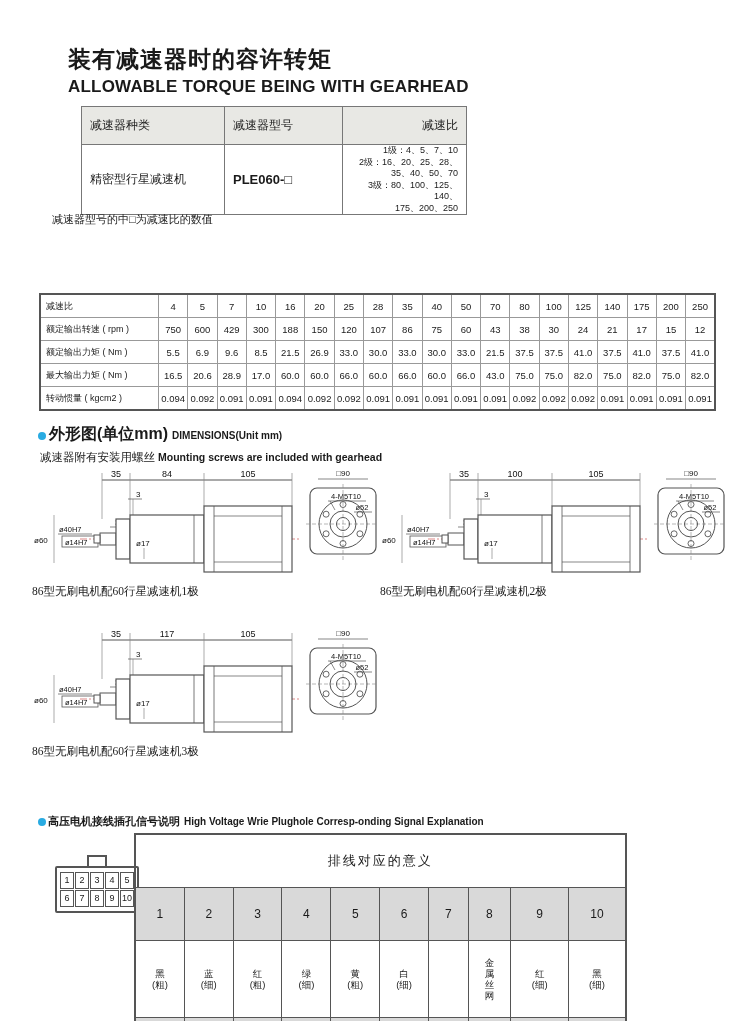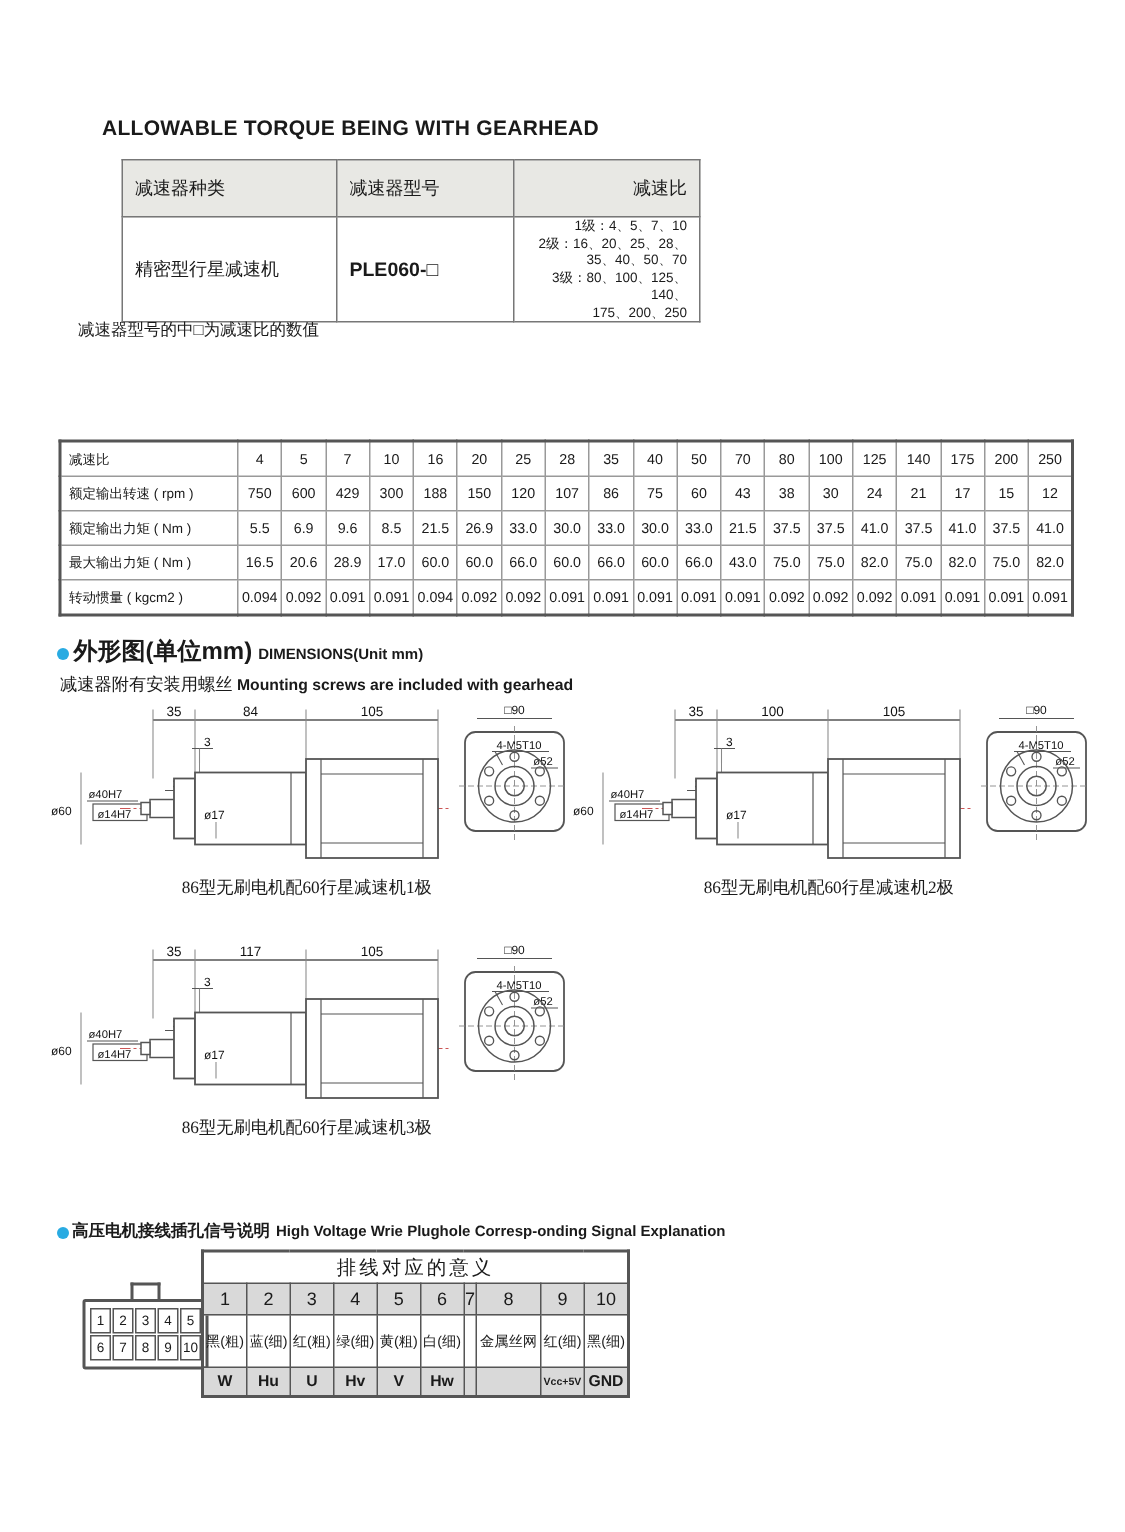--- a/index.html
+++ b/index.html
@@ -3,21 +3,21 @@
 <meta charset="utf-8">
 <style>
   html,body{margin:0;padding:0;background:#fff;}
   body{font-family:"Liberation Sans","DejaVu Sans",sans-serif;color:#1a1a1a;}
   .page{position:relative;width:750px;height:1021px;background:#fff;overflow:hidden;}
   .abs{position:absolute;}
 
   
   .title-square{width:15px;height:15px;}
   .title-cn{font-size:23px;font-weight:bold;letter-spacing:1px;}
-  .title-en{font-size:14px;font-weight:bold;letter-spacing:.2px;text-align:center;}
+  .title-en{font-size:17px;font-weight:bold;letter-spacing:.2px;text-align:center;}
 
   
   table{border-collapse:collapse;}
   .model-table{width:386px;font-size:12px;margin-left:36px;}
   .model-table td{border:1px solid #777;vertical-align:middle;}
   .model-table .hdr{background:#e8e8e4;height:37px;padding:0 8px;}
   .model-table .body-row td{height:66px;padding:0 8px;}
   .model-cell-model{font-weight:bold;font-size:13px;}
   .ratio-block{font-size:9px;line-height:11.5px;text-align:right;}
   .ta-r{text-align:right;}
@@ -35,46 +35,47 @@
   
   .sec-bullet{width:8px;height:8px;border-radius:50%;}
   .dims-cn{font-size:16px;font-weight:bold;}
   .dims-en{font-size:10px;font-weight:bold;margin-left:4px;}
   .dims-sub-cn{font-size:11.5px;}
   .dims-sub-en{font-size:10.5px;font-weight:bold;margin-left:3px;}
 
   
   .drawing-box{width:345px;}
   .drawing-box svg{display:block;}
-  .drawing-caption{font-family:"Liberation Serif","DejaVu Serif",serif;font-size:11.5px;text-align:center;margin-top:2px;}
+  .drawing-caption{font-family:"Liberation Serif","DejaVu Serif",serif;font-size:11.5px;text-align:left;margin-top:2px;}
 
   
   .plug-cn{font-size:11px;font-weight:bold;}
   .plug-en{font-size:10px;font-weight:bold;margin-left:4px;margin-top:16px;}
 
   .connector{width:84px;}
   .latch{width:16px;height:9px;border:2px solid #555;border-bottom:none;margin:0 auto;}
   .conn-body{border:2px solid #555;border-radius:2px;padding:4px 3px;background:#fff;}
   .pin-grid{display:grid;grid-template-columns:repeat(5,1fr);gap:1px;}
   .pin-grid div{border:1px solid #555;font-size:9px;text-align:center;line-height:15px;height:15px;}
 
   .plug-table{width:286px;border:2px solid #555;}
-  .plug-table td{border:1px solid #555;text-align:center;padding:0;}
+  .plug-table td{border:1px solid #555;text-align:center;padding:16px;}
   .plug-title-cell{font-size:13px;height:20px;letter-spacing:2px;}
   .row-num td{background:#d9d9d9;font-size:12px;height:20px;}
   .row-color td{font-size:9.5px;height:34px;line-height:11px;}
   .row-sig td{background:#d9d9d9;font-size:10.5px;font-weight:bold;height:18px;white-space:nowrap;}
   .row-sig td.tiny{font-size:7px;}
 </style>
 </head>
 <body>
 
 <div class="page">
 
   <div class="abs title-square" style="left:46px;top:55px;"></div>
+  <div class="abs title-cn" style="left:68px;top:44px;">装有减速器时的容许转矩</div>
   <div class="abs title-en" style="left:68px;top:77px;">ALLOWABLE TORQUE BEING WITH GEARHEAD</div>
 
   <table class="abs model-table" style="left:45px;top:106px;">
     <tbody>
         <tr>
       <td class="hdr" style="width:150px;">减速器种类</td>
       <td class="hdr" style="width:112px;">减速器型号</td>
       <td class="hdr ta-r" style="width:124px;">减速比</td>
     </tr>
     <tr class="body-row">

